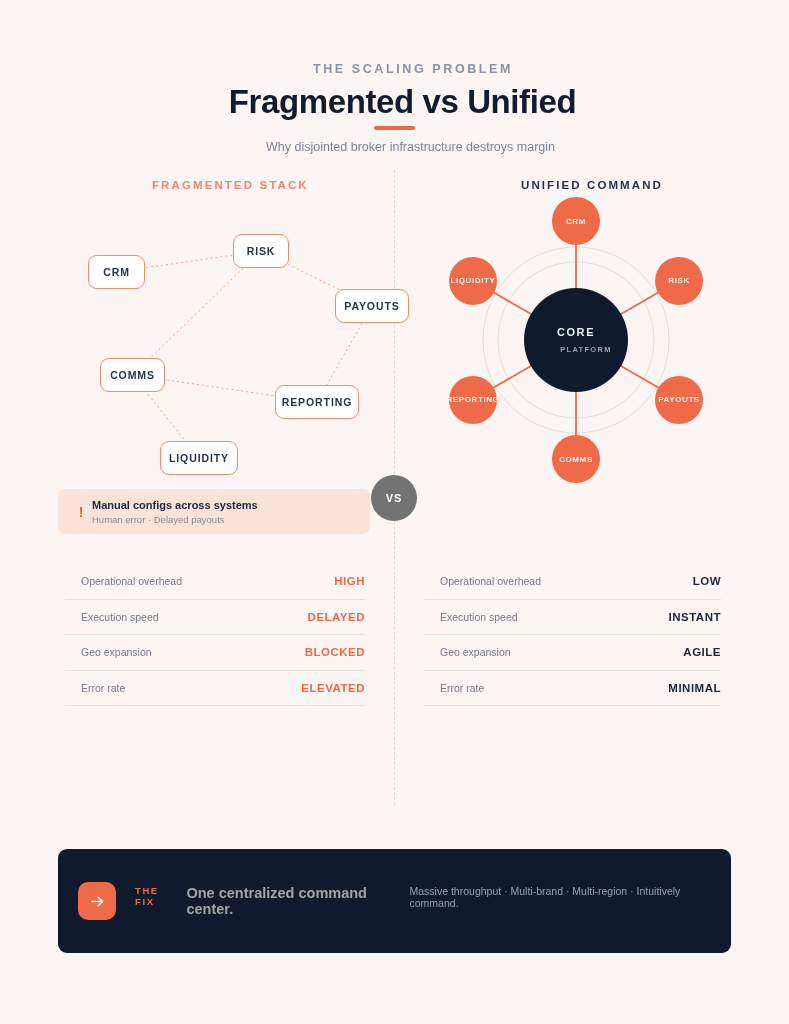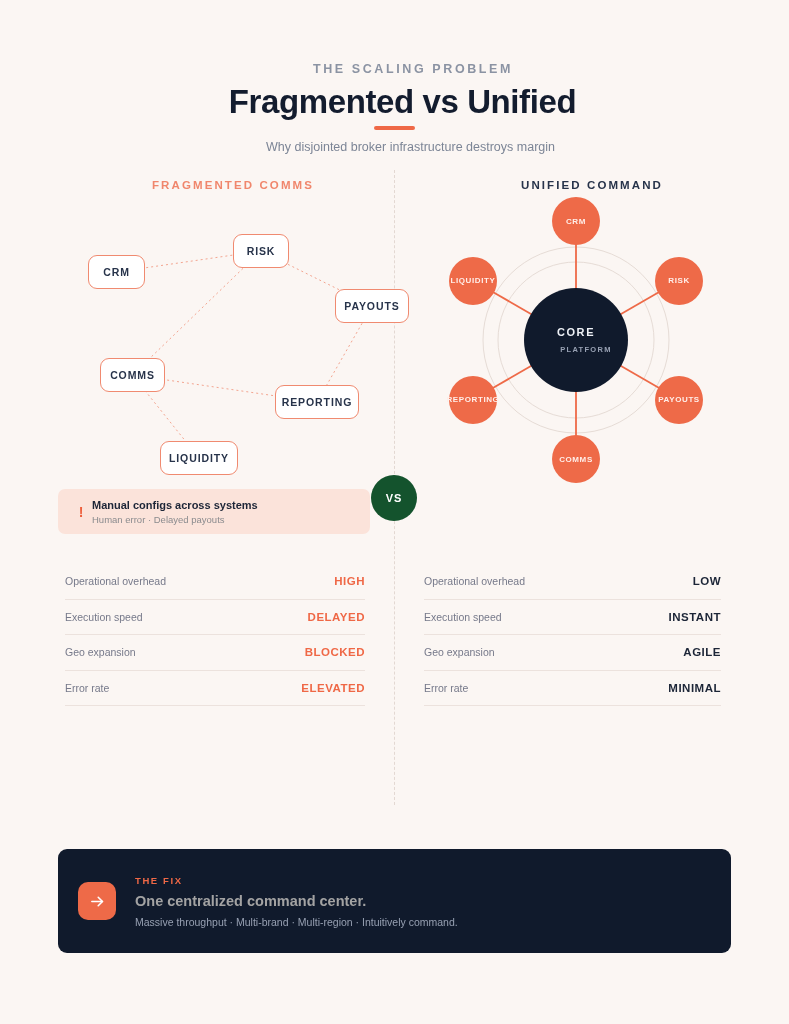--- a/index.html
+++ b/index.html
@@ -85,21 +85,21 @@
     display:flex;flex-direction:column;align-items:center;justify-content:center;
     gap:7px;
   }
   .core-title{font-size:11px;font-weight:700;letter-spacing:1.6px;color:#eef1f6;}
   .core-sub{font-size:7.5px;font-weight:600;letter-spacing:1.3px;color:#98a1b3;margin-left:20px;}
 
   
   .vs-badge{
     position:absolute;left:371px;top:475px;
     width:46px;height:46px;border-radius:50%;
-    background:#14532d;
+    background:#737373;
     display:flex;align-items:center;justify-content:center;
     font-size:11px;font-weight:700;letter-spacing:1px;color:#fff;
     z-index:5;
   }
 
   
   .warning{
     position:absolute;left:58px;top:489px;
     width:312px;height:45px;
     background:#fbe3da;
@@ -118,55 +118,55 @@
 
   
   .metrics{position:absolute;top:564px;}
   .metrics.left{left:65px;width:300px;}
   .metrics.right{left:424px;width:297px;}
   .m-row{
     height:34.5px;
     display:flex;align-items:center;justify-content:space-between;
     border-bottom:1px solid #ece2dd;
   }
-  .m-label{font-size:10.5px;color:#76798a;}
+  .m-label{font-size:10.5px;color:#76798a;margin-left:16px;}
   .m-value{font-size:11.5px;font-weight:700;letter-spacing:0.5px;text-align:center;}
   .metrics.left .m-value{color:#ef6846;}
   .metrics.right .m-value{color:#1c2537;}
 
   
   .fix{
     position:absolute;left:58px;top:849px;
     width:673px;height:104px;
     background:#101a2c;border-radius:9px;
     display:flex;align-items:center;
     padding:0 20px;box-sizing:border-box;
   }
   .fix-arrow{
     width:38px;height:38px;flex:0 0 38px;
     background:#ee6a48;border-radius:10px;
     display:flex;align-items:center;justify-content:center;
     margin-right:19px;
   }
-  .fix-body{display:flex;flex-direction:column;gap:7px;}
+  .fix-body{display:flex;flex-direction:row;gap:7px;}
   .fix-eyebrow{font-size:9.5px;font-weight:700;letter-spacing:1.6px;color:#ef6846;}
   .fix-title{font-size:14.5px;font-weight:700;color:#a3a3a3;}
   .fix-sub{font-size:10.5px;color:#97a0b2;}
 </style>
 </head>
 <body>
 
 <div class="page">
 
   <div class="eyebrow">THE  SCALING  PROBLEM</div>
   <div class="title">Fragmented vs Unified</div>
   <div class="title-underline"></div>
   <div class="subtitle">Why disjointed broker infrastructure destroys margin</div>
 
-  <div class="col-label left">FRAGMENTED  COMMS</div>
+  <div class="col-label left">FRAGMENTED  STACK</div>
   <div class="col-label right">UNIFIED  COMMAND</div>
 
   <div class="divider"></div>
 
   <div class="diagram left">
     <svg id="frag-edges" width="330" height="290">
         <line x1="56.5" y1="76" x2="201" y2="55" stroke="#f3a590" stroke-width="1" stroke-dasharray="2 3"></line>
         <line x1="201" y1="55" x2="312" y2="110" stroke="#f3a590" stroke-width="1" stroke-dasharray="2 3"></line>
         <line x1="201" y1="55" x2="72.5" y2="179" stroke="#f3a590" stroke-width="1" stroke-dasharray="2 3"></line>
         <line x1="312" y1="110" x2="257" y2="206" stroke="#f3a590" stroke-width="1" stroke-dasharray="2 3"></line>

